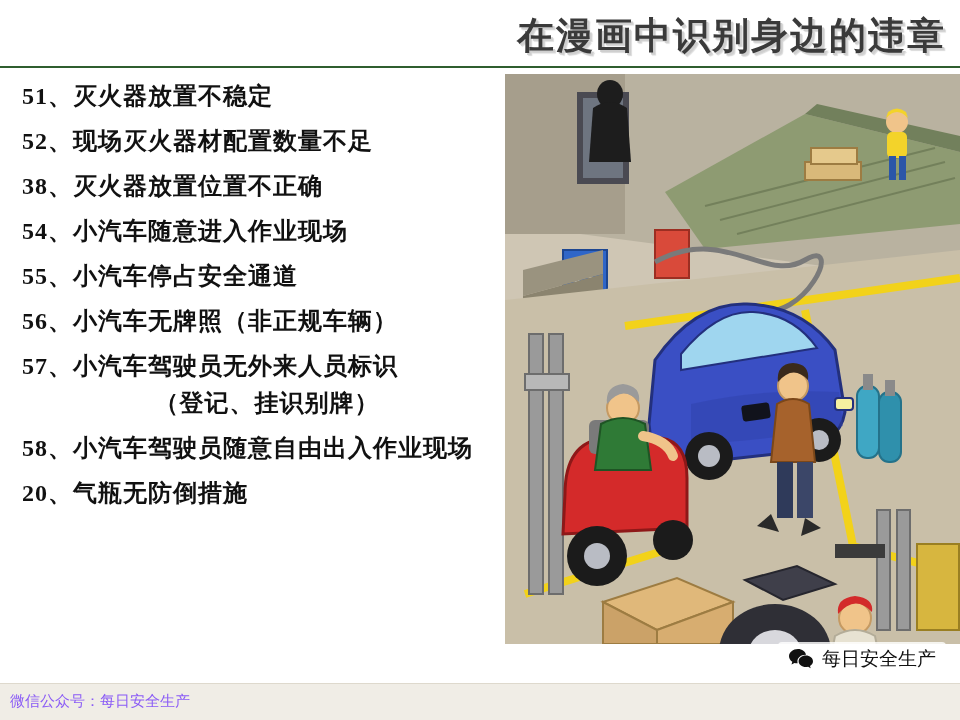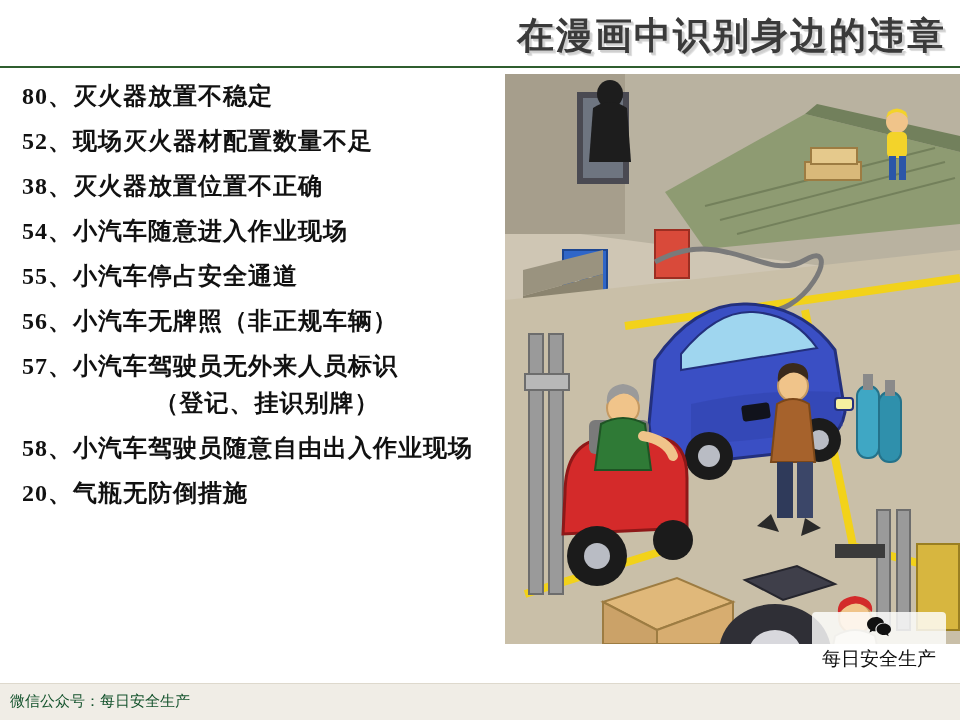--- a/index.html
+++ b/index.html
@@ -82,56 +82,55 @@
     width: 960px;
     height: 36px;
     background: #f0ede6;
     border-top: 1px solid #ded9cd;
   }
   .footer-left {
     position: absolute;
     left: 10px;
     top: 8px;
     font-size: 15px;
-    color: #14532d;
+    color: #8b5cf6;
     font-family: "Liberation Sans", sans-serif;
     white-space: nowrap;
   }
   .wechat-badge {
     position: absolute;
     right: 14px;
     bottom: 44px;
     display: flex;
     align-items: center;
     gap: 8px;
     background: rgba(255,255,255,0.82);
     padding: 4px 10px;
     border-radius: 4px;
-    flex-direction: column;
   }
   .wechat-badge .wc-icon {
     width: 26px; height: 22px;
     display: inline-block;
   }
   .wechat-badge .wc-text {
     font-size: 19px;
     color: #111;
     font-family: "Liberation Sans", sans-serif;
     white-space: nowrap;
   }
 </style>
 </head>
 <body>
 
 <div class="slide-header">
   <div class="slide-title">在漫画中识别身边的违章</div>
 </div>
 
 <div class="list-panel">
-  <div class="list-item">80、灭火器放置不稳定</div>
+  <div class="list-item">51、灭火器放置不稳定</div>
   <div class="list-item">52、现场灭火器材配置数量不足</div>
   <div class="list-item">38、灭火器放置位置不正确</div>
   <div class="list-item">54、小汽车随意进入作业现场</div>
   <div class="list-item">55、小汽车停占安全通道</div>
   <div class="list-item">56、小汽车无牌照（非正规车辆）</div>
   <div class="list-item">57、小汽车驾驶员无外来人员标识</div>
   <div class="list-item continuation">（登记、挂识别牌）</div>
   <div class="list-item">58、小汽车驾驶员随意自由出入作业现场</div>
   <div class="list-item">20、气瓶无防倒措施</div>
 </div>

